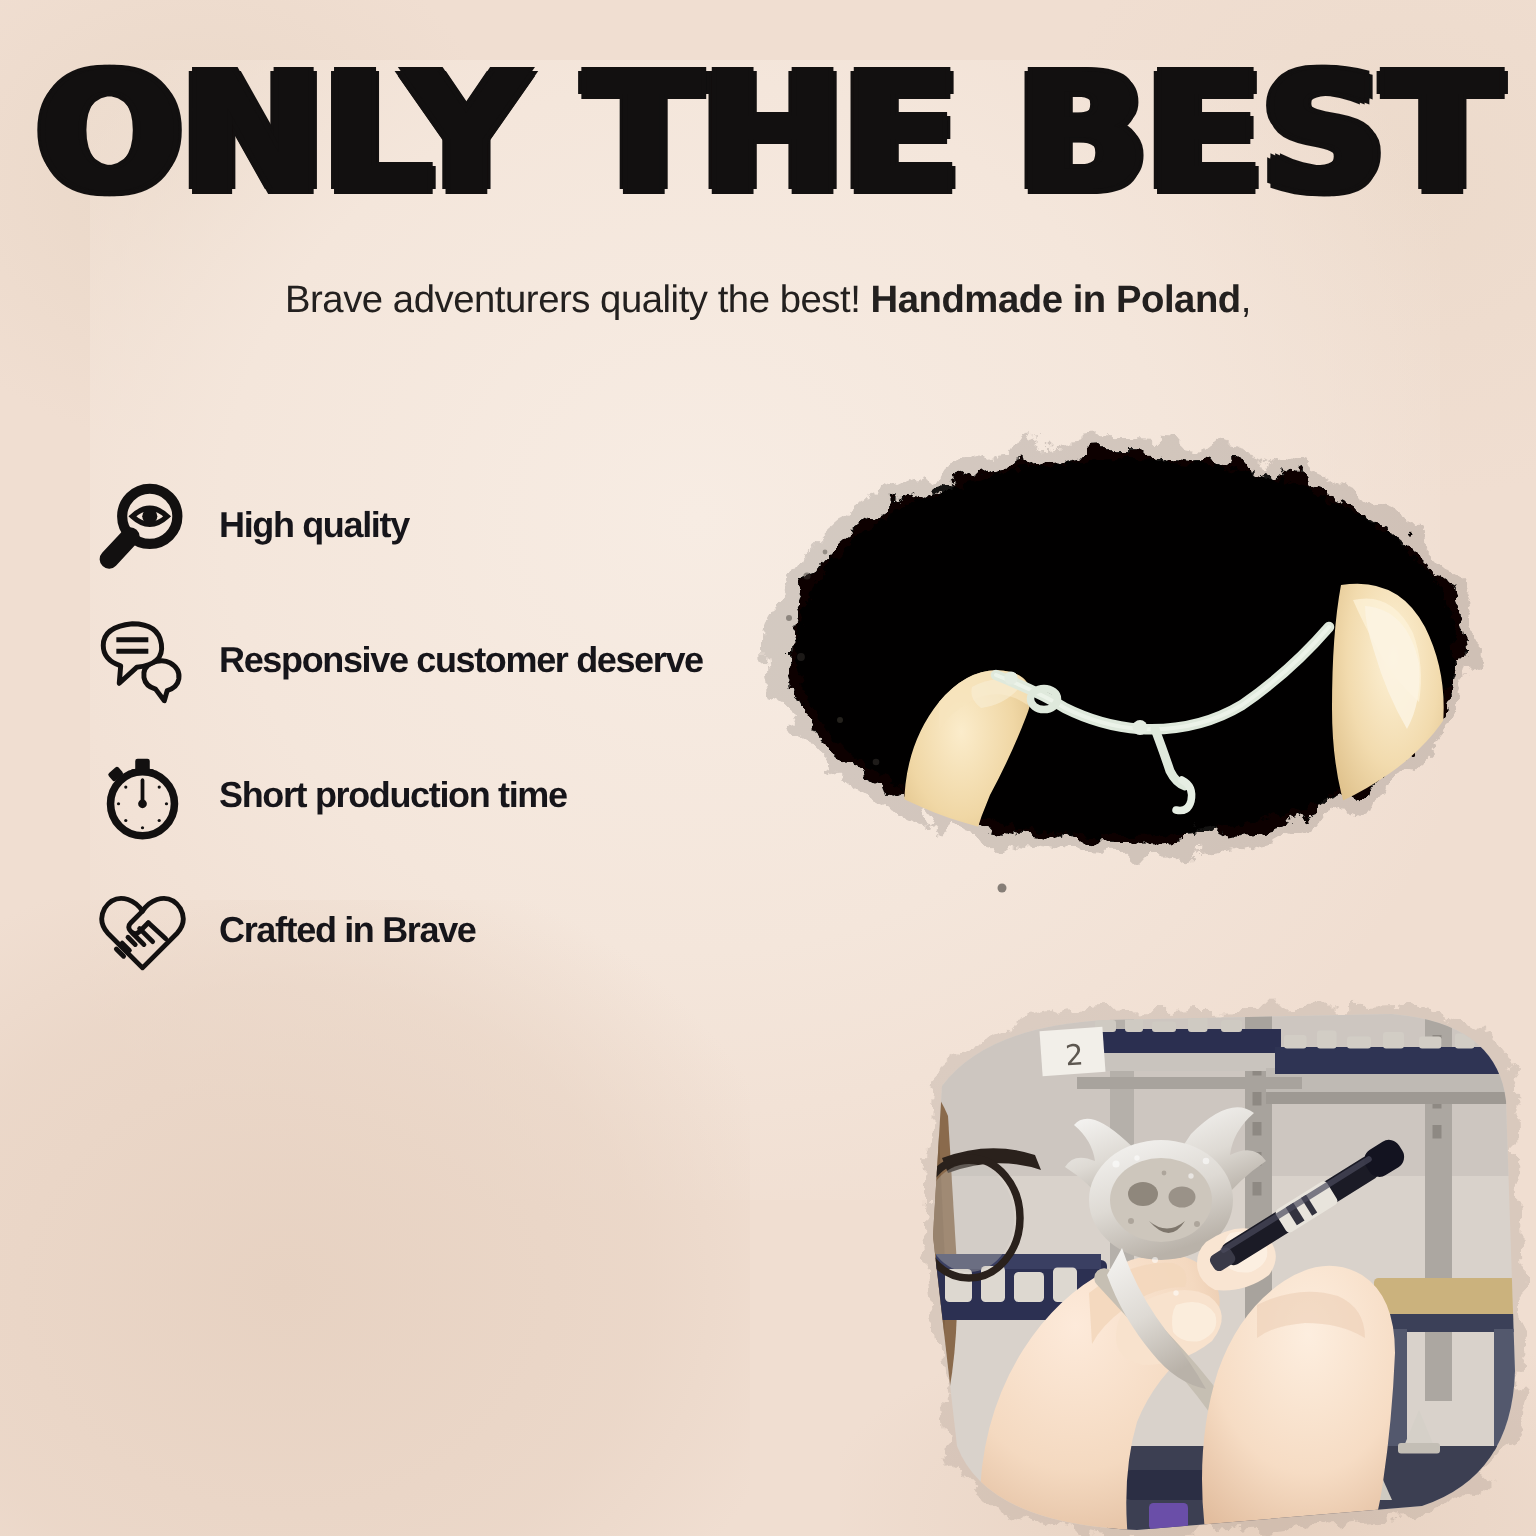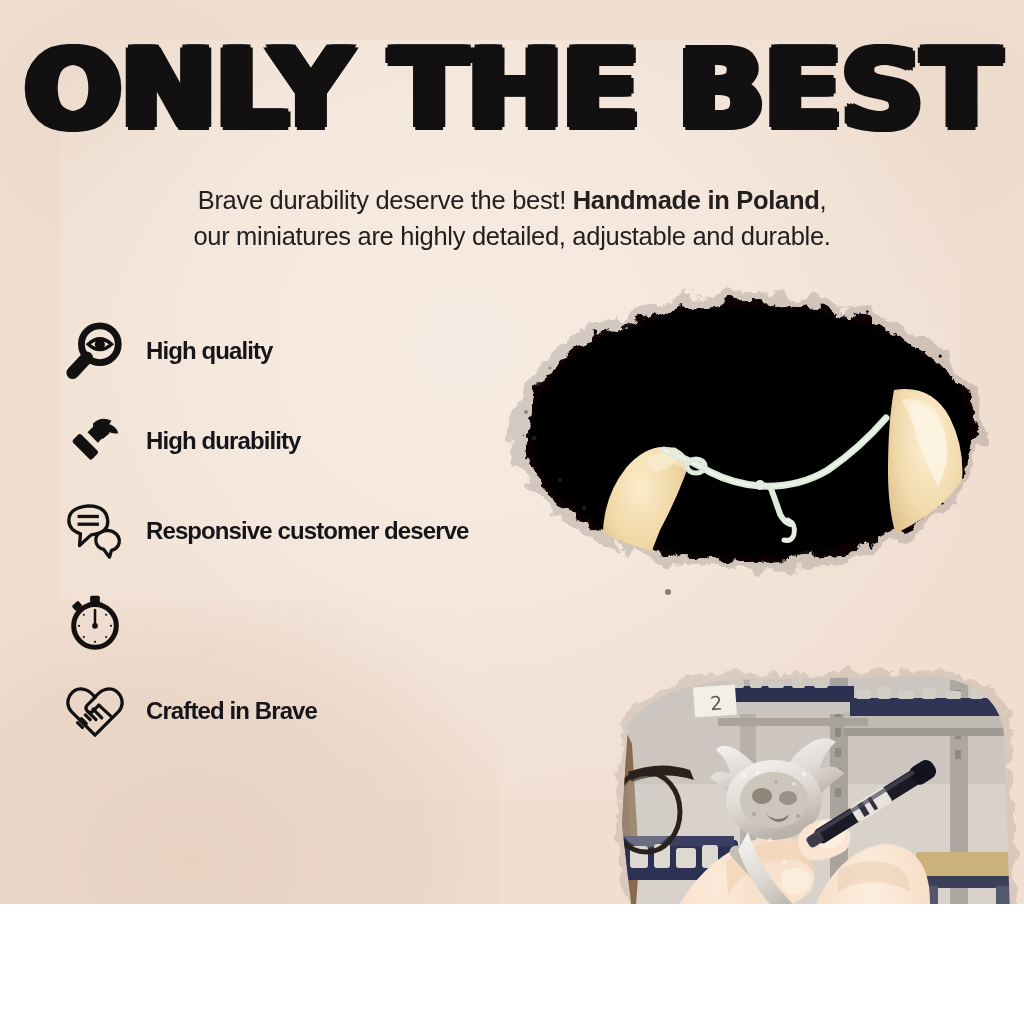--- a/index.html
+++ b/index.html
@@ -5,21 +5,21 @@
   * { margin:0; padding:0; box-sizing:border-box; }
 
   html, body {
     width:1024px; height:1024px;
     overflow:hidden;
     font-family:"Liberation Sans", sans-serif;
   }
 
   #poster {
     position:relative;
-    width:1024px; height:904px;
+    width:1024px; height:1024px;
     background:#f0ded1;
     overflow:hidden;
   }
 
   
   .wash { position:absolute; pointer-events:none; }
   .wash-center {
     left:60px; top:40px; width:900px; height:760px;
     background:radial-gradient(ellipse at 45% 40%, #f7ece3 0%, #f4e6db 45%, rgba(244,230,219,0) 78%);
   }
@@ -112,52 +112,38 @@
 
   <div class="wash wash-tl"></div>
   <div class="wash wash-tr"></div>
   <div class="wash wash-center"></div>
   <div class="wash wash-bl"></div>
   <div class="wash wash-br"></div>
 
   <div id="headline">ONLY THE BEST</div>
 
   <div id="subtitle">
-    <span>Brave durability deserve the best! </span><b>Handmade in Poland</b><span>,</span>
+    <span>Brave adventurers quality the best! </span><b>Handmade in Poland</b><span>,</span>
     <br>
-    <span>our miniatures are highly detailed, adjustable and durable.</span>
   </div>
 
   <div id="features">
 
     <div class="feature">
       <span class="ic">
         <svg width="62" height="62" viewBox="0 0 64 64">
           <circle cx="37" cy="25" r="19" fill="none" stroke="#121010" stroke-width="7"></circle>
           <path d="M23.5 39 L9 54.5" stroke="#121010" stroke-width="13" stroke-linecap="round"></path>
           <path d="M25 25 Q37 14 49 25 Q37 36 25 25 Z" fill="none" stroke="#121010" stroke-width="3.6"></path>
           <circle cx="37" cy="25" r="5.2" fill="#121010"></circle>
         </svg>
       </span>
       <span class="lbl">High quality</span>
     </div>
 
-    <div class="feature">
-      <span class="ic">
-        <svg width="62" height="62" viewBox="0 0 64 64">
-          <g fill="#121010">
-            <path d="M30 14 Q38 6 49 11 Q44 17 47 24 L40 30 L30 20 Z"></path>
-            <path d="M44 14 Q54 16 56 24 Q50 25 45 22 Z"></path>
-            <rect x="26" y="19" width="15" height="11" transform="rotate(45 33.5 24.5)"></rect>
-            <rect x="8" y="32" width="28" height="12" rx="2.5" transform="rotate(45 22 38)"></rect>
-          </g>
-        </svg>
-      </span>
-      <span class="lbl">High durability</span>
-    </div>
 
 
     <div class="feature">
       <span class="ic">
         <svg width="62" height="62" viewBox="0 0 64 64">
           <g fill="none" stroke="#121010" stroke-width="3.4" stroke-linejoin="round">
             <path d="M38 33 Q46 30 51 33 Q58 37 57 44 Q56 50 49 52 L47 59 L41 51 Q34 49 33 43 Q32 36 38 33 Z"></path>
             <path d="M25 6 Q43 6 45 20 Q47 34 28 36 L16 47 L17 35 Q5 31 5 21 Q5 8 25 6 Z" fill="#f2e2d5"></path>
             <line x1="14" y1="17" x2="36" y2="17"></line>
             <line x1="14" y1="25" x2="36" y2="25"></line>
@@ -181,20 +167,21 @@
               <circle cx="43.5" cy="25.5" r="1.1"></circle>
             <circle cx="48.5" cy="37" r="1.1"></circle>
               <circle cx="43.5" cy="48.5" r="1.1"></circle>
             <circle cx="32" cy="53.5" r="1.1"></circle>
               <circle cx="20.5" cy="48.5" r="1.1"></circle>
             <circle cx="15.5" cy="37" r="1.1"></circle>
               <circle cx="20.5" cy="25.5" r="1.1"></circle>
           </g>
         </svg>
       </span>
+      <span class="lbl">Short production time</span>
     </div>
 
     <div class="feature">
       <span class="ic">
         <svg width="62" height="62" viewBox="0 0 64 64">
           <g fill="none" stroke="#121010" stroke-width="3.3" stroke-linejoin="round" stroke-linecap="round">
             <path d="M32 57 L8 33 Q1 25 6 16 Q12 7 22 10 Q28 12 32 18 Q36 12 42 10 Q52 7 58 16 Q63 25 56 33 L32 57 Z"></path>
             <path d="M32 18 L24 26 Q21 29 24 32 Q27 35 30 32 L36 26"></path>
             <path d="M36 26 L48 37"></path>
             <path d="M22 36 L27 41"></path>

